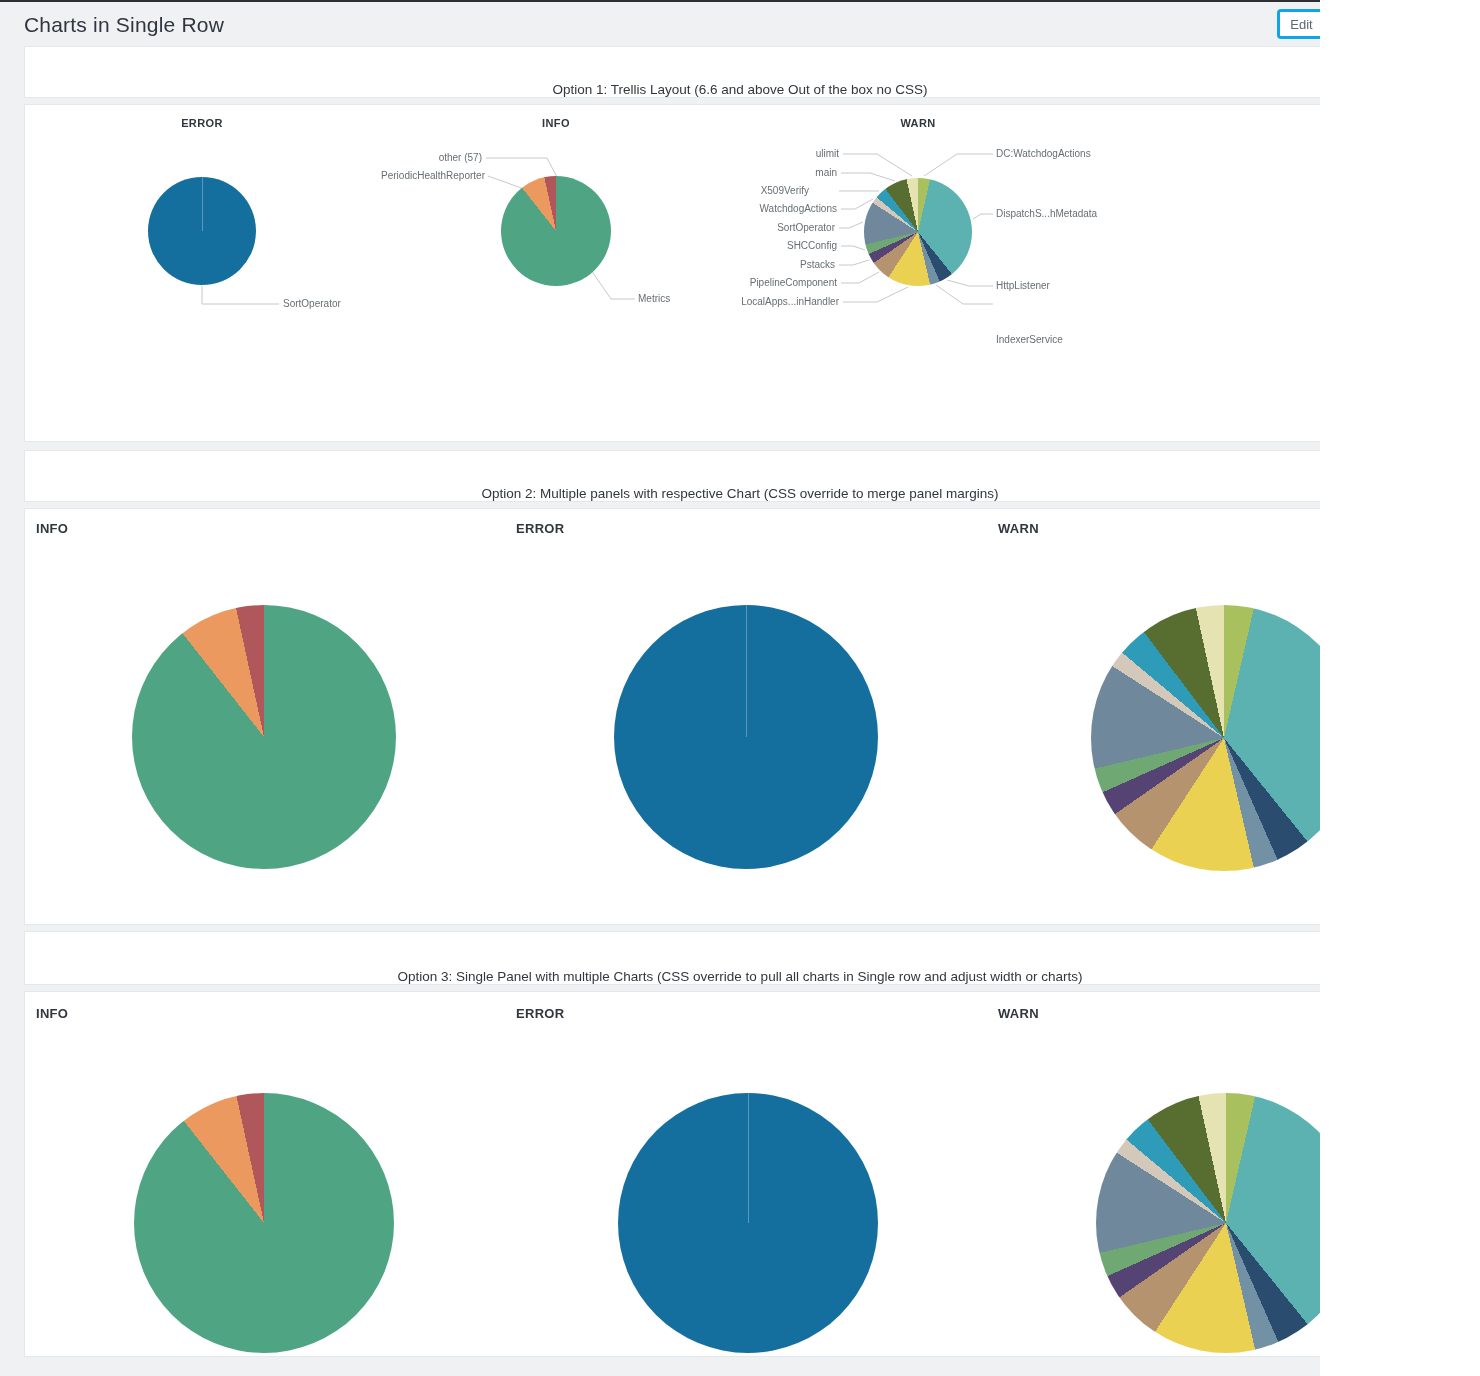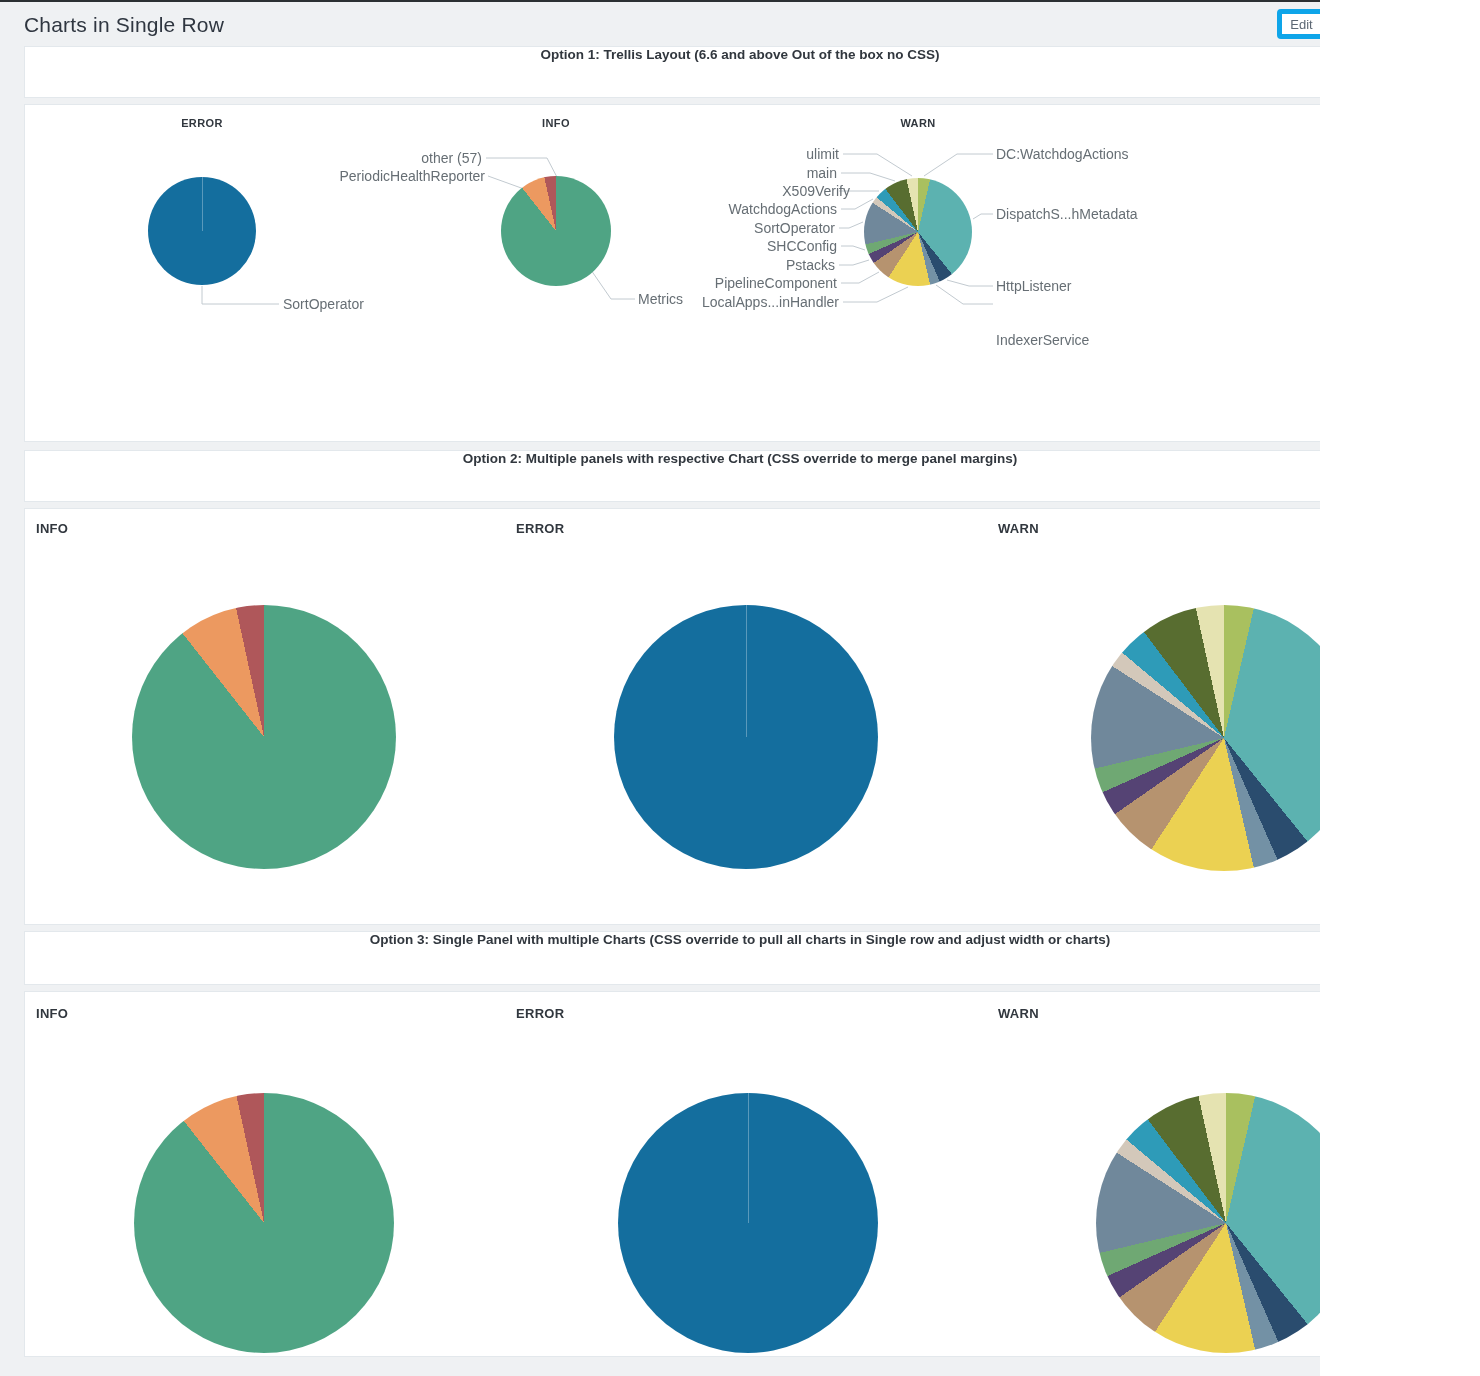--- a/index.html
+++ b/index.html
@@ -2,43 +2,43 @@
 <html><head>
 <meta charset="utf-8">
 <style>
   * { margin:0; padding:0; box-sizing:border-box; }
   body { font-family:"Liberation Sans", sans-serif; }
   .page { position:relative; width:1320px; height:1376px; background:#eff1f3; overflow:hidden; color:#31373e; }
   .topline { position:absolute; left:0; top:0; width:1480px; height:2px; background:#2b3033; }
 
   .dash-title { position:absolute; left:24px; top:13px; font-size:21px; font-weight:500; color:#2f3640; letter-spacing:.2px; }
 
-  .btn { position:absolute; top:9px; height:30px; background:#ffffff; border:5px solid #0ea5e9; border-radius:4px;
+  .btn { position:absolute; top:9px; height:30px; background:#ffffff; border:3px solid #0ea5e9; border-radius:4px;
          font-size:13px; color:#5c6773; display:flex; align-items:center; justify-content:center; cursor:pointer; }
   .btn-edit { left:1277px; width:49px; }
   .btn-export { left:1336px; width:79px; gap:6px; }
   .btn-more { left:1425px; width:40px; }
   .caret { font-size:9px; color:#5c6773; line-height:1; }
 
   .panel { position:absolute; left:24px; width:1432px; background:#ffffff; border:1px solid #e3e8ec; }
-  .panel-title-only { display:flex; align-items:flex-start; justify-content:center; font-size:13.5px; font-weight:bold; color:#31373e; }
+  .panel-title-only { display:flex; align-items:flex-end; justify-content:center; font-size:13.5px; font-weight:normal; color:#31373e; }
   #panel-opt1-title { top:46px;  height:52px; }
   #panel-trellis    { top:104px; height:338px; }
   #panel-opt2-title { top:450px; height:52px; }
   #panel-opt2-band  { top:508px; height:417px; }
   #panel-opt3-title { top:931px; height:54px; }
   #panel-opt3-band  { top:991px; height:366px; }
 
   .trellis-title { position:absolute; top:12px; transform:translateX(-50%); font-size:11px; font-weight:bold; color:#31373e; letter-spacing:.4px; }
   .band-title { position:absolute; font-size:13px; font-weight:bold; color:#31373e; letter-spacing:.3px; }
 
   .pie { position:absolute; border-radius:50%; }
   .pie-seam { position:absolute; left:50%; top:0; width:1px; height:50%; background:rgba(255,255,255,.30); }
 
-  .callout { position:absolute; transform:translateY(-50%); font-size:14px; color:#666e74; white-space:nowrap; line-height:12px; }
+  .callout { position:absolute; transform:translateY(-50%); font-size:10px; color:#666e74; white-space:nowrap; line-height:12px; }
   #trellis-lines { position:absolute; left:0; top:0; pointer-events:none; }
 </style>
 </head>
 <body>
 
 <div class="page">
   <div class="topline"></div>
 
   <div class="dash-title">Charts in Single Row</div>
 
@@ -86,21 +86,21 @@
         <div class="pie-seam"></div>
       </div>
     <div class="pie" style="left: 476px; top: 71px; width: 110px; height: 110px; background: conic-gradient(rgb(79, 164, 132) 0%, rgb(79, 164, 132) 89.4%, rgb(236, 153, 96) 89.4%, rgb(236, 153, 96) 96.6%, rgb(175, 87, 90) 96.6%, rgb(175, 87, 90) 100%);"></div>
     <div class="pie" style="left: 839px; top: 73px; width: 108px; height: 108px; background: conic-gradient(rgb(169, 192, 95) 0%, rgb(169, 192, 95) 3.6%, rgb(92, 178, 176) 3.6%, rgb(92, 178, 176) 39.2%, rgb(42, 76, 110) 39.2%, rgb(42, 76, 110) 43.4%, rgb(115, 145, 165) 43.4%, rgb(115, 145, 165) 46.4%, rgb(235, 209, 82) 46.4%, rgb(235, 209, 82) 59.2%, rgb(182, 147, 111) 59.2%, rgb(182, 147, 111) 65.3%, rgb(85, 67, 116) 65.3%, rgb(85, 67, 116) 68.3%, rgb(111, 168, 115) 68.3%, rgb(111, 168, 115) 71.3%, rgb(112, 136, 155) 71.3%, rgb(112, 136, 155) 84.1%, rgb(211, 200, 186) 84.1%, rgb(211, 200, 186) 86.1%, rgb(46, 155, 184) 86.1%, rgb(46, 155, 184) 89.7%, rgb(88, 109, 48) 89.7%, rgb(88, 109, 48) 96.6%, rgb(229, 227, 177) 96.6%, rgb(229, 227, 177) 100%);"></div>
   <div class="callout" style="top: 199px; left: 258px;">SortOperator</div>
       <div class="callout" style="top: 53px; right: 973px;">other (57)</div>
       <div class="callout" style="top: 71px; right: 970px;">PeriodicHealthReporter</div>
       <div class="callout" style="top: 194px; left: 613px;">Metrics</div>
       <div class="callout" style="top: 49px; right: 616px;">ulimit</div>
       <div class="callout" style="top: 68px; right: 618px;">main</div>
-      <div class="callout" style="top: 86px; right: 605px;">X509Verify</div>
+      <div class="callout" style="top: 86px; right: 646px;">X509Verify</div>
       <div class="callout" style="top: 104px; right: 618px;">WatchdogActions</div>
       <div class="callout" style="top: 123px; right: 620px;">SortOperator</div>
       <div class="callout" style="top: 141px; right: 618px;">SHCConfig</div>
       <div class="callout" style="top: 160px; right: 620px;">Pstacks</div>
       <div class="callout" style="top: 178px; right: 618px;">PipelineComponent</div>
       <div class="callout" style="top: 197px; right: 616px;">LocalApps...inHandler</div>
       <div class="callout" style="top: 49px; left: 971px;">DC:WatchdogActions</div>
       <div class="callout" style="top: 109px; left: 971px;">DispatchS...hMetadata</div>
       <div class="callout" style="top: 181px; left: 971px;">HttpListener</div>
       <div class="callout" style="top: 199px; left: 971px; margin-top: 36px;">IndexerService</div>

